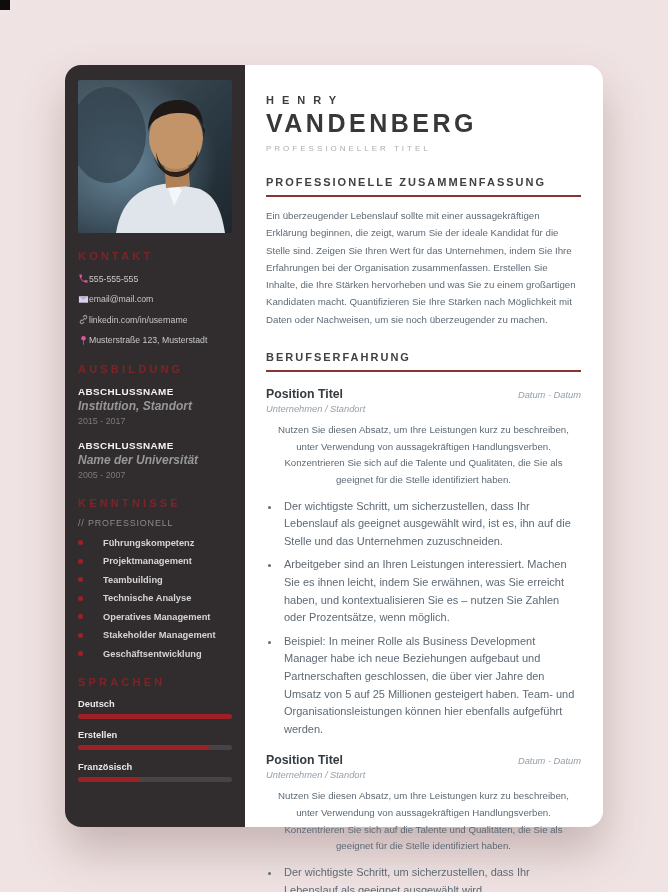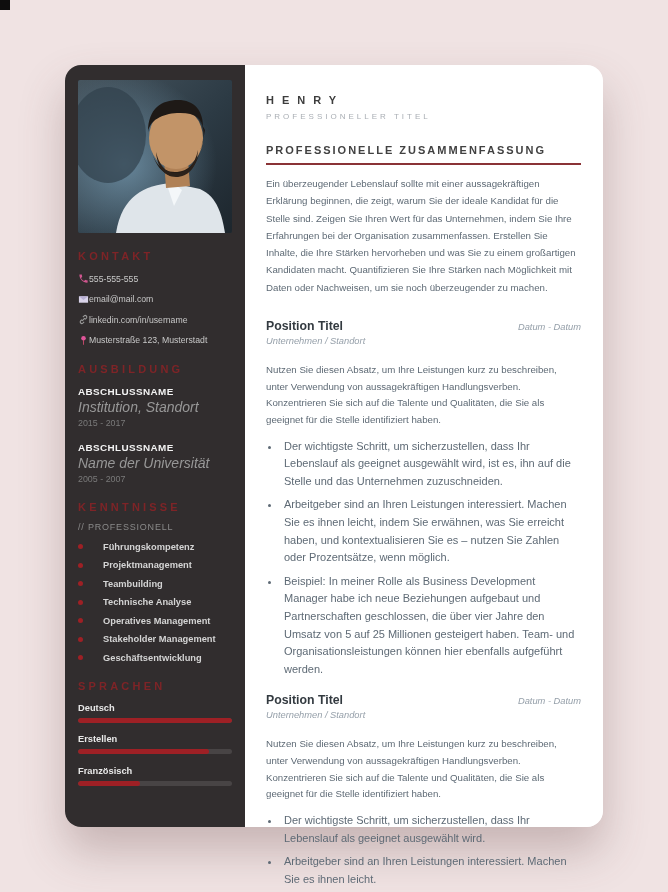--- a/index.html
+++ b/index.html
@@ -47,21 +47,21 @@
   }
   .contact-item {
     display: flex; align-items: center; 
     font-size: 8.7px; color: #c8c8c8;
     margin-bottom: 9.5px;
   }
   .contact-item .ci { width: 11px; height: 11px; display: inline-flex; flex: none; }
 
   .edu-entry { margin-bottom: 14px; }
   .edu-degree { font-size: 9.9px; font-weight: bold; color: #f3f3f3; letter-spacing: 0.4px; }
-  .edu-inst { font-size: 14px; font-style: italic; color: #979797; margin-top: 2.5px; }
+  .edu-inst { font-size: 12px; font-style: italic; color: #979797; margin-top: 2.5px; font-weight: bold; }
   .edu-years { font-size: 8.9px; color: #7a7a7a; margin-top: 2.5px; }
 
   .skills-sub { font-size: 9px; letter-spacing: 0.8px; color: #8a8a8a; margin: -2px 0 10px 0; }
   .skill-item {
     display: flex; align-items: center; gap: 20px;
     font-size: 9.3px; font-weight: bold; color: #d4d4d4;
     margin-bottom: 8.5px;
   }
   .skill-dot { width: 5px; height: 5px; border-radius: 50%; background: #9e2025; flex: none; }
 
@@ -91,21 +91,21 @@
   .m-body {
     font-size: 9.7px; line-height: 1.78; color: #5e6a75;
     margin-top: 10px; text-align: left;
   }
 
   .job { margin-top: 15px; }
   .job-head { display: flex; justify-content: space-between; align-items: baseline; }
   .job-title { font-size: 12.3px; font-weight: 600; color: #333a40; }
   .job-dates { font-size: 9.3px; font-style: italic; color: #96a0aa; }
   .job-company { font-size: 9.3px; font-style: italic; color: #96a0aa; margin-top: 3px; }
-  .job-desc { font-size: 9.7px; line-height: 1.72; color: #5e6a75; margin-top: 16px; }
+  .job-desc { font-size: 9.7px; line-height: 1.72; color: #5e6a75; margin-top: 8px; text-align: center; }
   .job-bullets { margin: 9px 0 0 15px; }
   .job-bullets li {
     font-size: 11px; line-height: 1.6; color: #5e6a75;
     margin-bottom: 6px; padding-left: 3px;
   }
 </style>
 </head>
 <body>
 
 <div class="page">
@@ -260,29 +260,31 @@
               <div class="lang-fill" style="width: 40%;"></div>
             </div>
         </div>
       </section>
     </aside>
 
     <main class="main">
 
       <header>
         <div class="first-name">HENRY</div>
+        <div class="last-name">VANDENBERG</div>
         <div class="tagline">PROFESSIONELLER TITEL</div>
       </header>
 
       <section class="m-section">
         <h2 class="m-h">PROFESSIONELLE ZUSAMMENFASSUNG</h2>
         <p class="m-body">Ein überzeugender Lebenslauf sollte mit einer aussagekräftigen Erklärung beginnen, die zeigt, warum Sie der ideale Kandidat für die Stelle sind. Zeigen Sie Ihren Wert für das Unternehmen, indem Sie Ihre Erfahrungen bei der Organisation zusammenfassen. Erstellen Sie Inhalte, die Ihre Stärken hervorheben und was Sie zu einem großartigen Kandidaten macht. Quantifizieren Sie Ihre Stärken nach Möglichkeit mit Daten oder Nachweisen, um sie noch überzeugender zu machen.</p>
       </section>
 
       <section class="m-section">
+        <h2 class="m-h">BERUFSERFAHRUNG</h2>
 
         <article class="job">
           <div class="job-head">
             <span class="job-title">Position Titel</span>
             <span class="job-dates">Datum - Datum</span>
           </div>
           <div class="job-company">Unternehmen / Standort</div>
           <p class="job-desc">Nutzen Sie diesen Absatz, um Ihre Leistungen kurz zu beschreiben, unter Verwendung von aussagekräftigen Handlungsverben. Konzentrieren Sie sich auf die Talente und Qualitäten, die Sie als geeignet für die Stelle identifiziert haben.</p>
           <ul class="job-bullets">
             <li>Der wichtigste Schritt, um sicherzustellen, dass Ihr Lebenslauf als geeignet ausgewählt wird, ist es, ihn auf die Stelle und das Unternehmen zuzuschneiden.</li>

